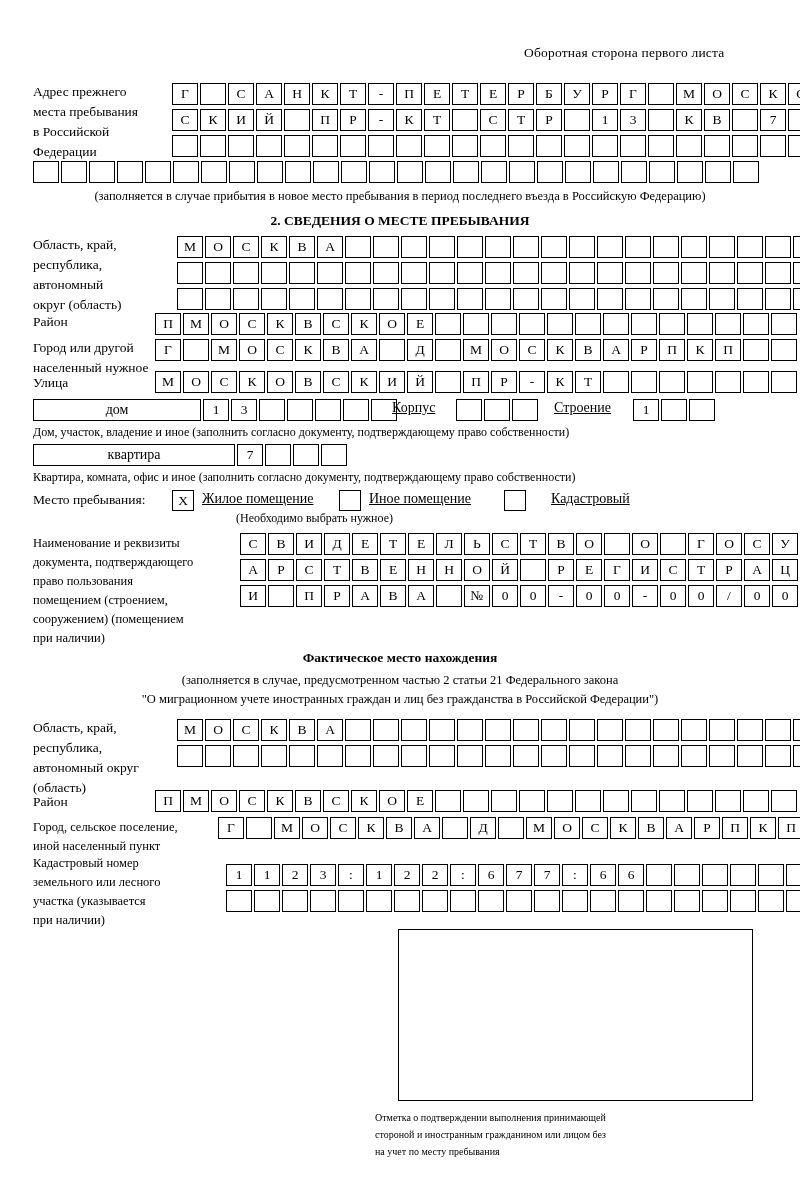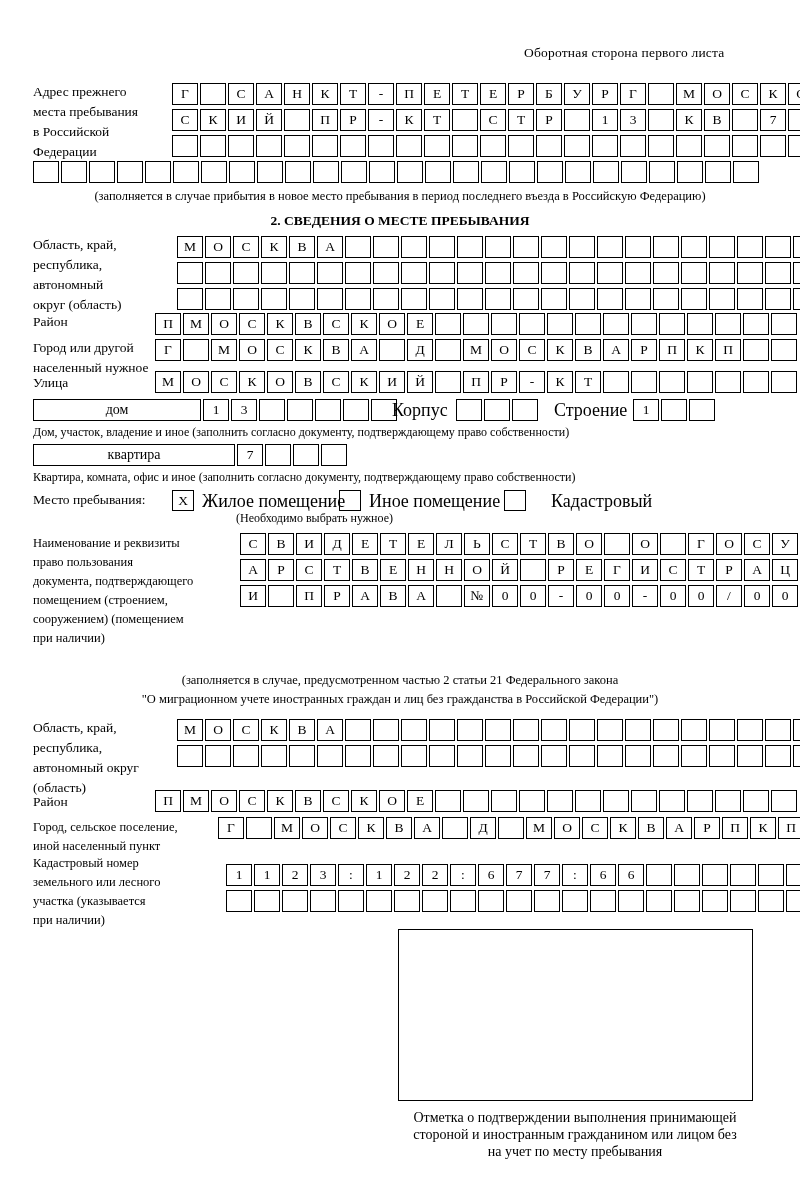--- a/index.html
+++ b/index.html
@@ -68,41 +68,41 @@
   .longbox {
     border: 1px solid #000;
     box-sizing: border-box;
     height: 22px;
     font-size: 14px;
     line-height: 20px;
     text-align: center;
   }
 
   .inline-label {
-    font-size: 18px;
+    font-size: 14px;
+    text-decoration: underline;
   }
 
   .checkbox {
     width: 22px;
     height: 21px;
     border: 1px solid #000;
     box-sizing: border-box;
     display: inline-block;
     text-align: center;
     font-size: 13.5px;
     line-height: 19px;
   }
 
   .bigbox {
     border: 1px solid #000;
     box-sizing: border-box;
   }
   .bottom-note {
-    font-size: 14px;
-    text-align: center;
+    font-size: 10px;
     line-height: 17px;
   }
 </style>
 </head>
 <body>
 
 <div class="page">
 
   <div class="abs hdr-right" style="left:524px; top:24px;">Оборотная сторона первого листа</div>
 
@@ -424,22 +424,22 @@
   <div class="abs checkbox" style="left:172px; top:469px;">X</div>
   <div class="abs inline-label" style="left:202px; top:470px;">Жилое помещение</div>
   <div class="abs checkbox" style="left:339px; top:469px;"></div>
   <div class="abs inline-label" style="left:369px; top:470px;">Иное помещение</div>
   <div class="abs checkbox" style="left:504px; top:469px;"></div>
   <div class="abs inline-label" style="left:551px; top:470px;">Кадастровый</div>
   <div class="abs note-left" style="left:236px; top:490px;">(Необходимо выбрать нужное)</div>
 
   <div class="abs label-sm" style="left:33px; top:513px; width:210px;">
     <div>Наименование и реквизиты</div>
+    <div>документа, подтверждающего</div>
     <div>право пользования</div>
-    <div>документа, подтверждающего</div>
     <div>помещением (строением,</div>
     <div>сооружением) (помещением</div>
     <div>при наличии)</div>
   </div>
   <div class="abs cells" id="s2-doc-0" style="left:240px; top:512px;">
       <div class="cell">С</div>
       <div class="cell">В</div>
       <div class="cell">И</div>
       <div class="cell">Д</div>
       <div class="cell">Е</div>
@@ -497,20 +497,21 @@
       <div class="cell">0</div>
       <div class="cell">0</div>
       <div class="cell">-</div>
       <div class="cell">0</div>
       <div class="cell">0</div>
       <div class="cell">/</div>
       <div class="cell">0</div>
       <div class="cell">0</div>
     </div>
 
+  <div class="abs center-title" style="left:0px; top:629px;">Фактическое место нахождения</div>
   <div class="abs note" style="left:0px; top:652px; width:800px;">(заполняется в случае, предусмотренном частью 2 статьи 21 Федерального закона</div>
   <div class="abs note" style="left:0px; top:671px; width:800px;">"О миграционном учете иностранных граждан и лиц без гражданства в Российской Федерации")</div>
 
   <div class="abs label" style="left:33px; top:697px; width:155px;">
     <div>Область, край,</div>
     <div>республика,</div>
     <div>автономный округ</div>
     <div>(область)</div>
   </div>
   <div class="abs cells" id="sf-region-0" style="left:177px; top:698px;">

